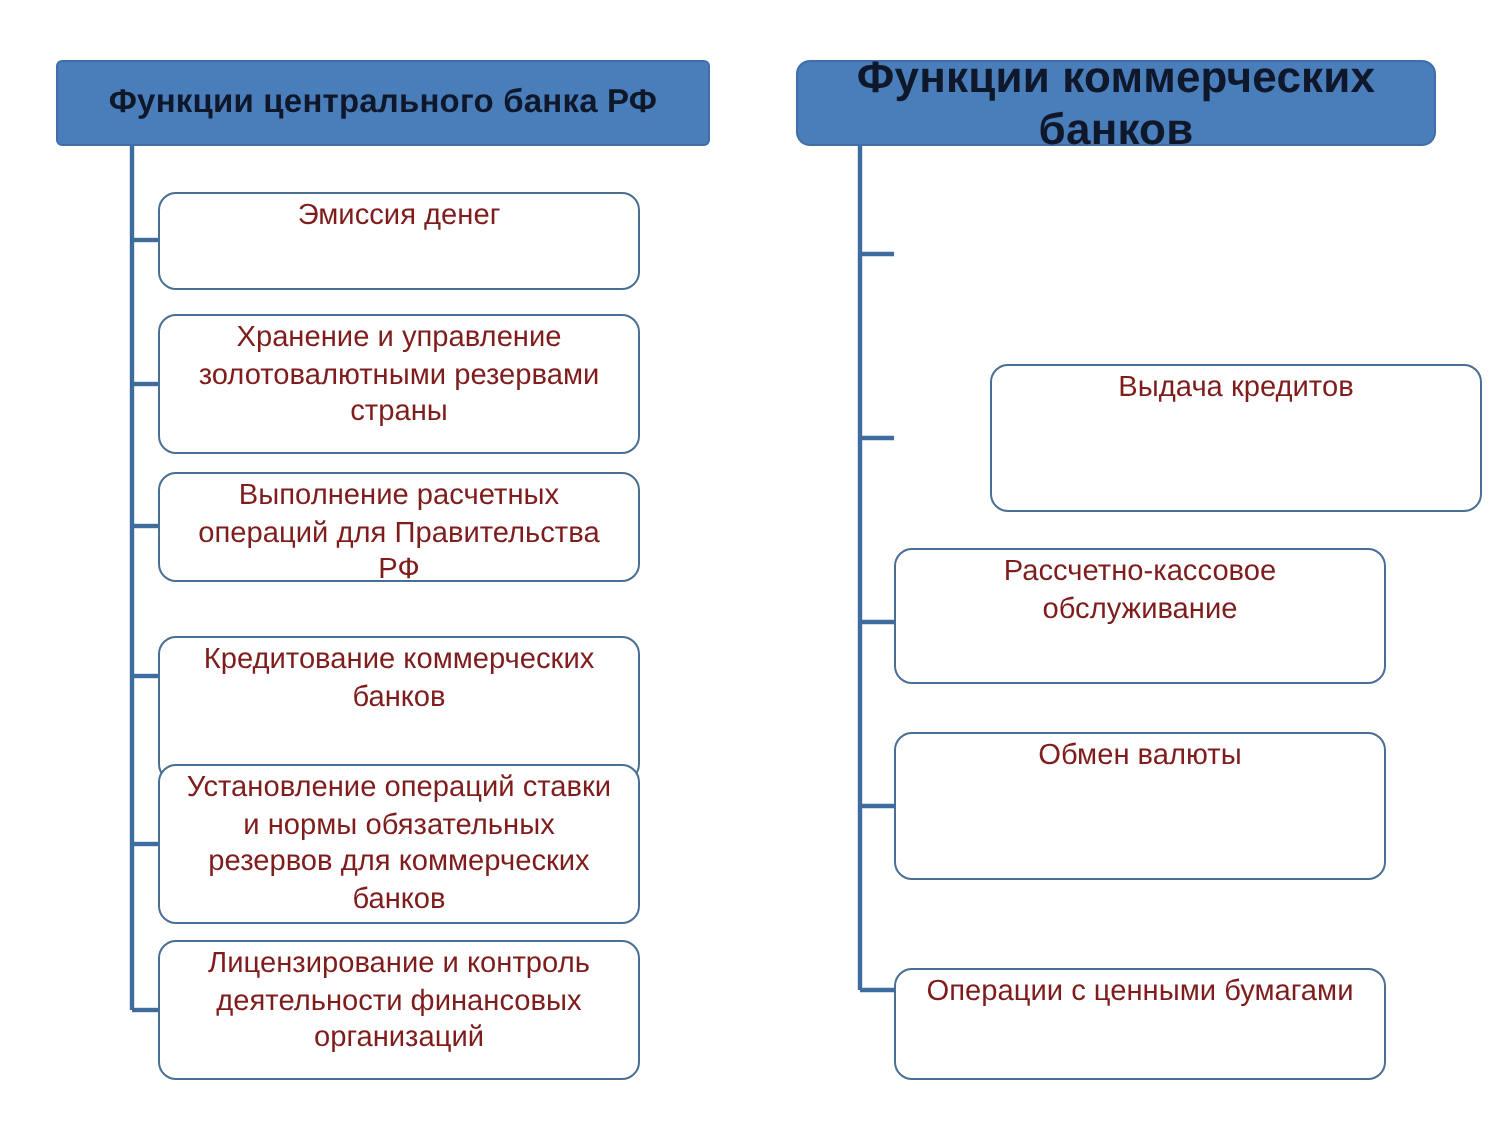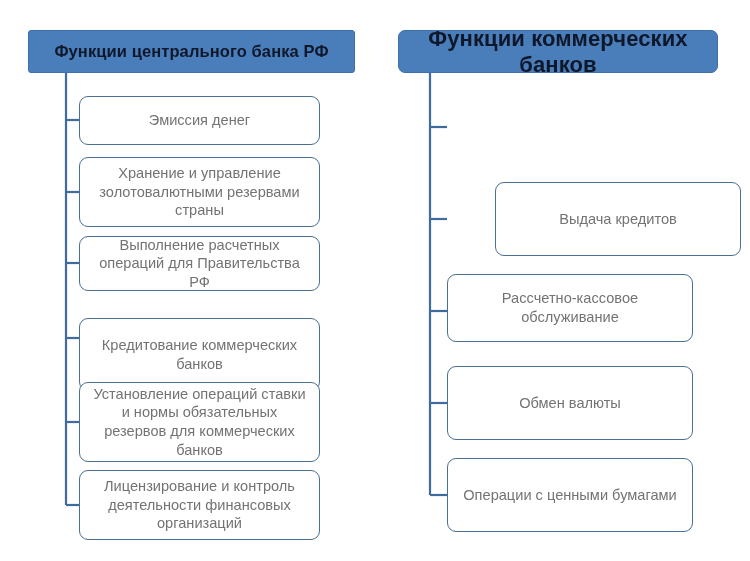--- a/index.html
+++ b/index.html
@@ -66,23 +66,22 @@
     font-size: 22px;
   }
 
   
   .node {
     position: absolute;
     box-sizing: border-box;
     background: #ffffff;
     border: 1.6px solid #4a6f94;
     border-radius: 9px;
-    color: #737373;
+    color: #7f1d1d;
     display: flex;
-    align-items: center;
     justify-content: center;
     text-align: center;
     font-size: 14.6px;
     line-height: 1.28;
     padding: 2px 10px;
     z-index: 2;
   }
   .node .txt {
     display: block;
     white-space: pre-line;
@@ -166,17 +165,17 @@
 
   <div class="node right" style="top:274px; height:68px;">
     <span class="txt">Рассчетно-кассовое
 обслуживание</span>
   </div>
 
   <div class="node right" style="top:366px; height:74px;">
     <span class="txt">Обмен валюты</span>
   </div>
 
-  <div class="node right" style="top:458px; height:74px;">
+  <div class="node right" style="top:484px; height:56px;">
     <span class="txt">Операции с ценными бумагами</span>
   </div>
 
 </div>
 
 </body></html>

